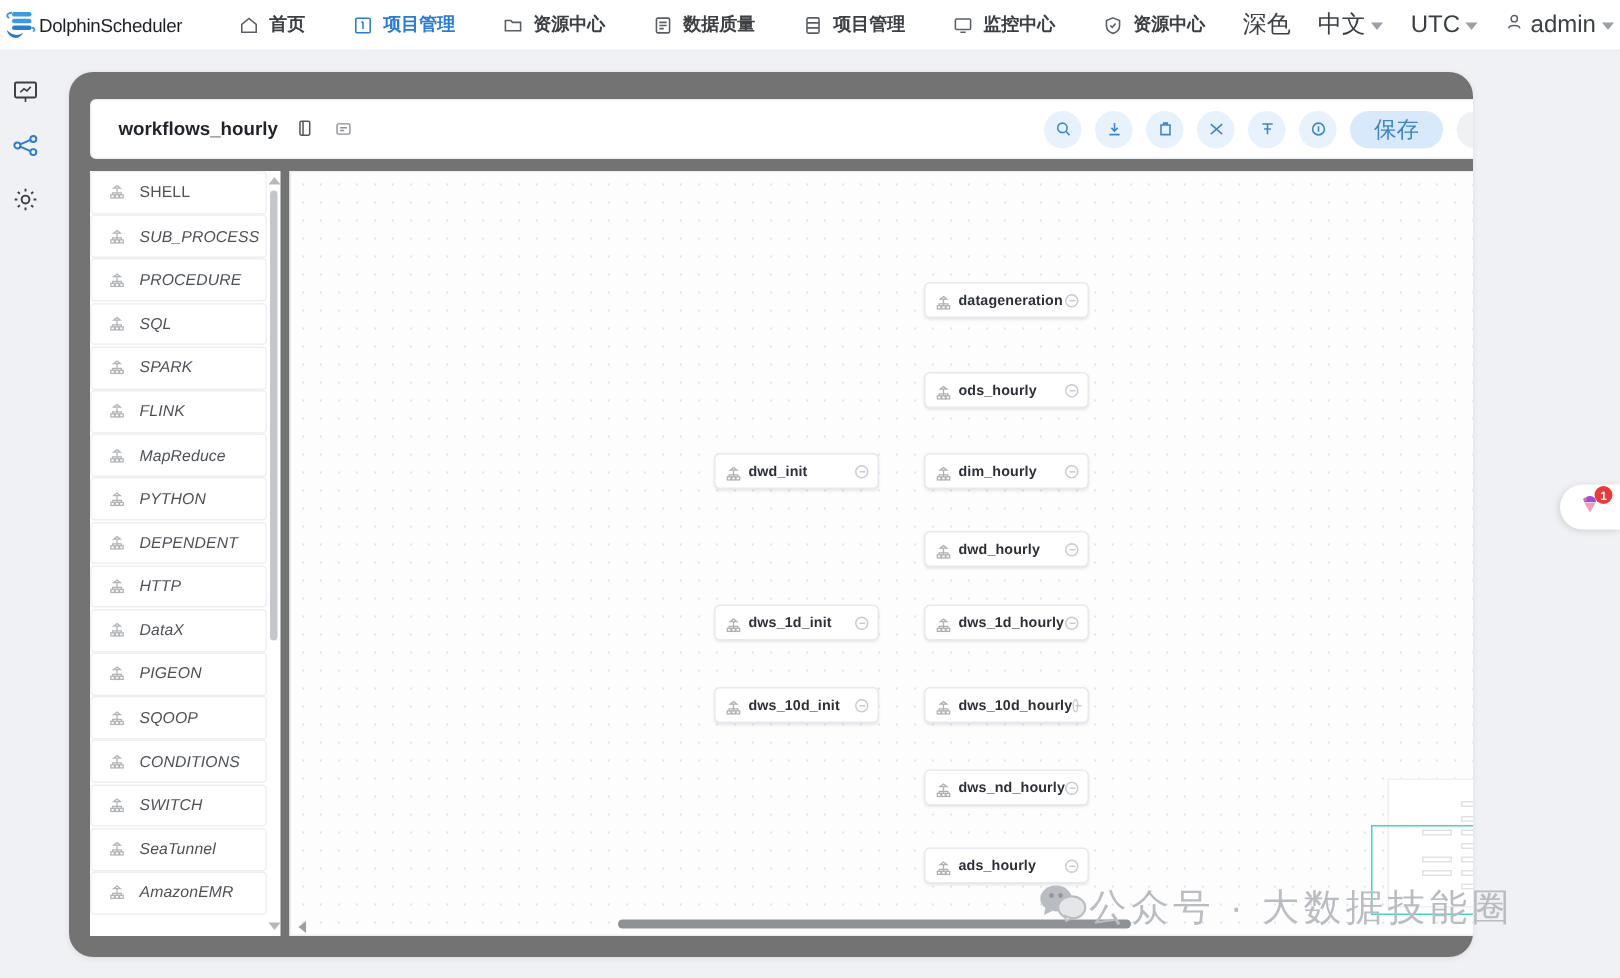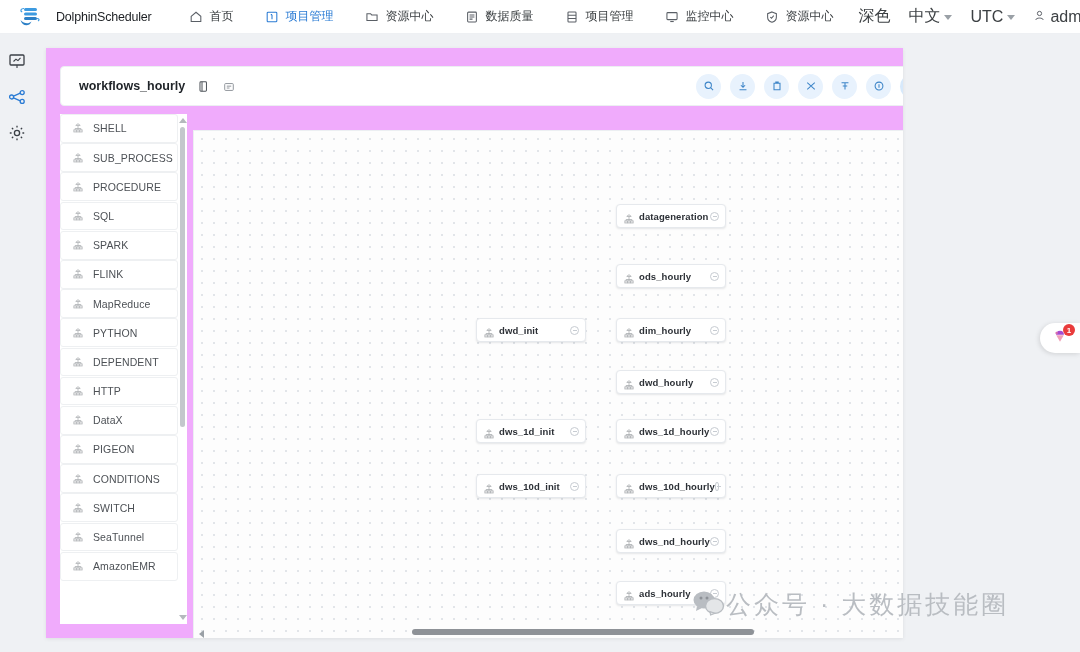--- a/index.html
+++ b/index.html
@@ -11,25 +11,25 @@
   }
   #app { position: relative; width: 1080px; height: 652px; background: #eff1f4; }
 
   
   .header {
     position: absolute; left: 0; top: 0; width: 1080px; height: 34px;
     background: #ffffff; display: flex; align-items: center;
     border-bottom: 1px solid #eef0f3;
     z-index: 40;
   }
-  .brand { display: flex; align-items: center; padding-left: 16px; gap: 14px; }
+  .brand { display: flex; align-items: center; padding-left: 0; gap: 0; }
   .brand-logo { width: 26px; height: 24px; position: relative; flex: 0 0 auto; }
   .brand-name { font-size: 12.5px; color: #1c1f23; letter-spacing: -0.2px; white-space: nowrap; }
 
-  .navmenu { display: flex; align-items: flex-end; margin-left: 22px; gap: 0; }
+  .navmenu { display: flex; align-items: flex-end; margin-left: 22px; gap: 0; font-weight: bold; }
   .navitem {
     display: flex; align-items: center; gap: 6px;
     padding: 0 16px; height: 34px; font-size: 12px; color: #3c4043;
     cursor: pointer; white-space: nowrap;
   }
   .navitem.active { color: #2a7bd4; }
   .navitem .nicon { width: 14px; height: 14px; display:block; }
 
   .header-right { margin-left: auto; display: flex; align-items: center; gap: 0; padding-right: 10px; }
   .hr-item { display: flex; align-items: center; gap: 4px; font-size: 16px; color: #3c4043; padding: 0 9px; height: 34px; cursor: pointer; white-space: nowrap;}
@@ -38,22 +38,22 @@
   
   .rail {
     position: absolute; left: 0; top: 34px; width: 34px; height: 618px;
     background: #eff1f4; display: flex; flex-direction: column; align-items: center;
     padding-top: 18px; gap: 18px; z-index: 30;
   }
   .rail-ic { width: 18px; height: 18px; cursor: pointer; display:block; }
 
   
   .card {
-    position: absolute; left: 46px; top: 48px; width: 857px; height: 590px;
-    background: #f0abfc; border-radius: 0; box-shadow: 0 1px 4px rgba(0,0,0,.08);
+    position: absolute; left: 46px; top: 48px; width: 936px; height: 590px;
+    background: #737373; border-radius: 16px; box-shadow: 0 1px 4px rgba(0,0,0,.08);
     overflow: hidden;
   }
 
   
   .toolbar {
     position: absolute; left: 14px; top: 18px; width: 984px; height: 40px;
     background: #fff; border: 1px solid #eceff2; border-radius: 4px;
     display: flex; align-items: center; padding: 0 10px;
   }
   .wf-title { font-size: 12.5px; font-weight: bold; color: #1f2328; margin-left: 8px; }
@@ -78,32 +78,32 @@
     position: relative; width: 127px; height: 510px; overflow: hidden;
     background: #fff; flex: 0 0 auto;
   }
   .tl-inner { position: absolute; left: 0; top: 0; width: 127px; }
   .tl-item {
     display: flex; align-items: center; gap: 9px; height: 28.8px; margin-bottom: 0px;
     padding-left: 11px; border: 1px solid #eef0f2; border-radius: 3px;
     font-size: 10.5px; color: #4d5156; cursor: pointer; background: #fff;
     width: 118px; letter-spacing: .1px;
   }
-  .tl-item + .tl-item { margin-top: .4px; }
+  .tl-item + .tl-item { margin-top: .4px; font-style: italic; }
   .tl-ic { width: 12px; height: 12px; opacity: .52; flex: 0 0 auto; display:block; }
   .tl-sb { position: absolute; right: 2px; top: 4px; width: 5px; height: 502px; }
   .tl-sb .arrU, .tl-sb .arrD { position:absolute; left:-1px; width:0;height:0; border-left:4px solid transparent;border-right:4px solid transparent;}
   .tl-sb .arrU { top:0; border-bottom:5px solid #b4b8bd; }
   .tl-sb .arrD { bottom:0; border-top:5px solid #b4b8bd; }
   .tl-sb .thumb { position:absolute; left:0; top:9px; width:5px; height:300px; background:#c3c7cc; border-radius:3px; }
 
   
   .canvaswrap {
     position: relative; flex: 1 1 auto; height: 510px; margin-left: 6px;
-    border: 1px solid #eceff2; background: #fdfdfd; overflow: hidden; margin-top: 16px;
+    border: 1px solid #eceff2; background: #fdfdfd; overflow: hidden;
   }
   .dots {
     position: absolute; inset: 0;
     background-image: radial-gradient(#e2e5e9 1px, transparent 1px);
     background-size: 12px 12px; background-position: 2px 2px;
   }
   .node {
     position: absolute; height: 24px; width: 110px; background: #fff;
     border: 1px solid #e6e9ed; border-radius: 4px;
     box-shadow: 0 1px 2px rgba(20,30,50,.10);
@@ -466,20 +466,30 @@
               <span>PIGEON</span>
             </div>
             <div class="tl-item">
               <span class="tl-ic"><svg viewBox="0 0 14 14" width="12" height="12" fill="none" stroke="#6b7076" stroke-width="1">
   <path d="M7 2 L9.6 4 H4.4 Z"></path>
                   <path d="M7 4 V6.4 M3.6 9.2 V7.6 H10.4 V9.2 M7 6.4 V9.2"></path>
   <rect x="2.2" y="9.2" width="2.8" height="2.4"></rect>
                   <rect x="5.6" y="9.2" width="2.8" height="2.4"></rect>
   <rect x="9" y="9.2" width="2.8" height="2.4"></rect>
                 </svg></span>
+              <span>SQOOP</span>
+            </div>
+            <div class="tl-item">
+              <span class="tl-ic"><svg viewBox="0 0 14 14" width="12" height="12" fill="none" stroke="#6b7076" stroke-width="1">
+  <path d="M7 2 L9.6 4 H4.4 Z"></path>
+                  <path d="M7 4 V6.4 M3.6 9.2 V7.6 H10.4 V9.2 M7 6.4 V9.2"></path>
+  <rect x="2.2" y="9.2" width="2.8" height="2.4"></rect>
+                  <rect x="5.6" y="9.2" width="2.8" height="2.4"></rect>
+  <rect x="9" y="9.2" width="2.8" height="2.4"></rect>
+                </svg></span>
               <span>CONDITIONS</span>
             </div>
             <div class="tl-item">
               <span class="tl-ic"><svg viewBox="0 0 14 14" width="12" height="12" fill="none" stroke="#6b7076" stroke-width="1">
   <path d="M7 2 L9.6 4 H4.4 Z"></path>
                   <path d="M7 4 V6.4 M3.6 9.2 V7.6 H10.4 V9.2 M7 6.4 V9.2"></path>
   <rect x="2.2" y="9.2" width="2.8" height="2.4"></rect>
                   <rect x="5.6" y="9.2" width="2.8" height="2.4"></rect>
   <rect x="9" y="9.2" width="2.8" height="2.4"></rect>
                 </svg></span>

